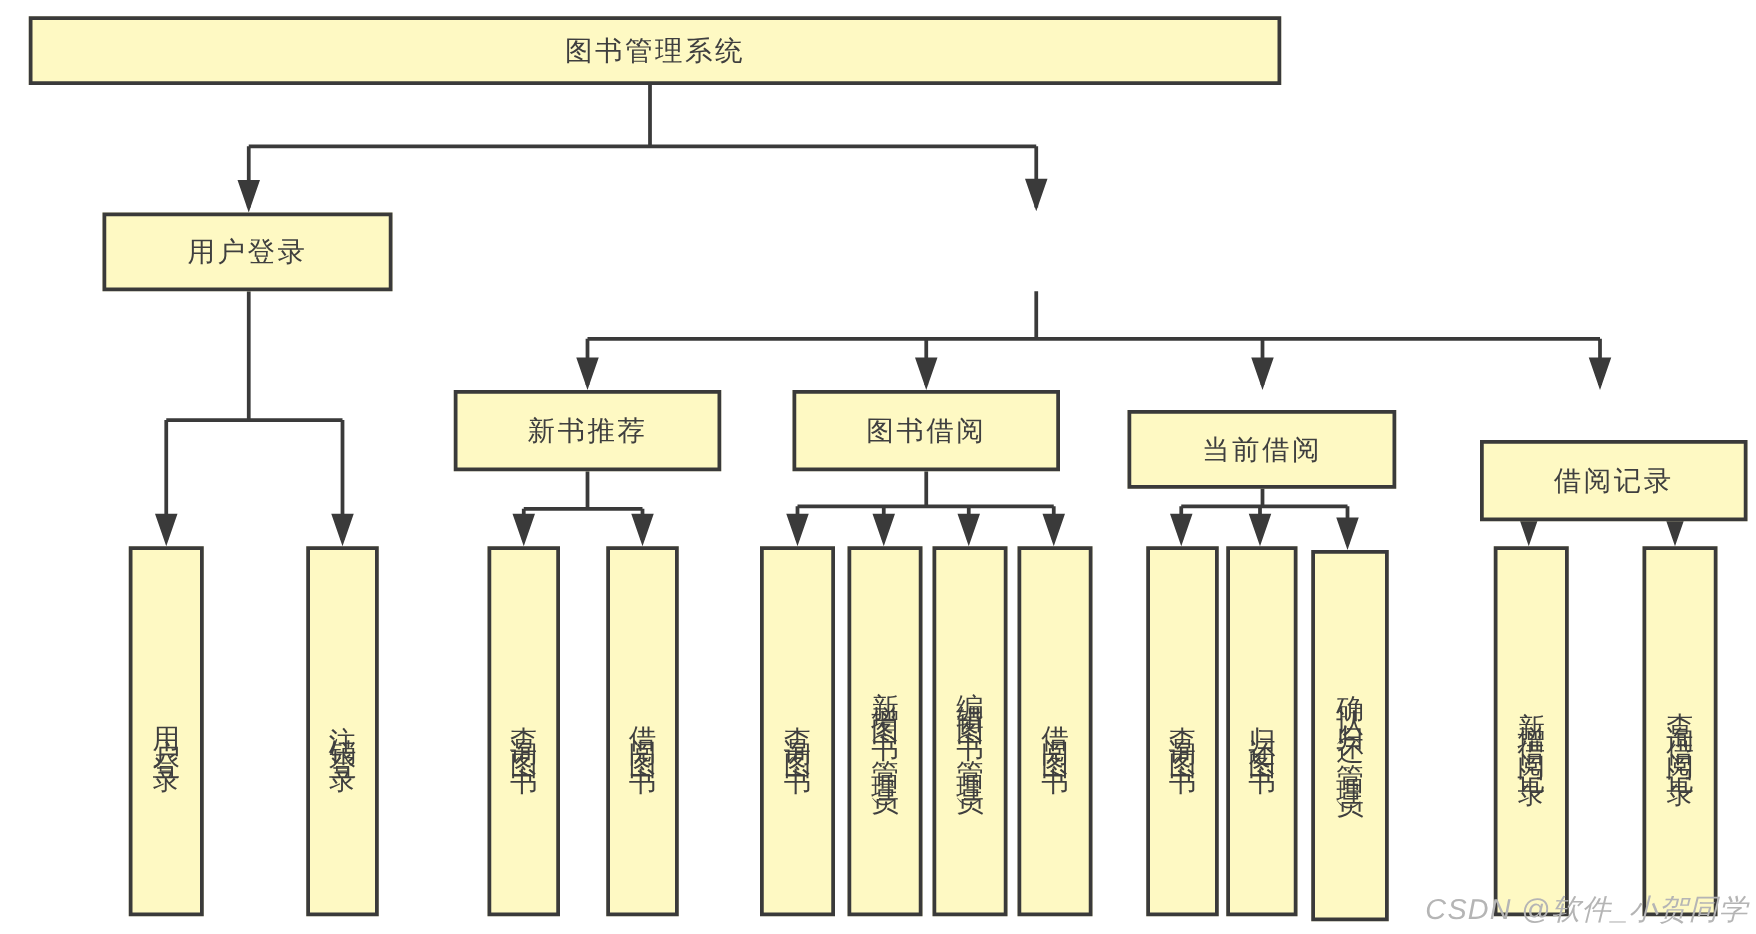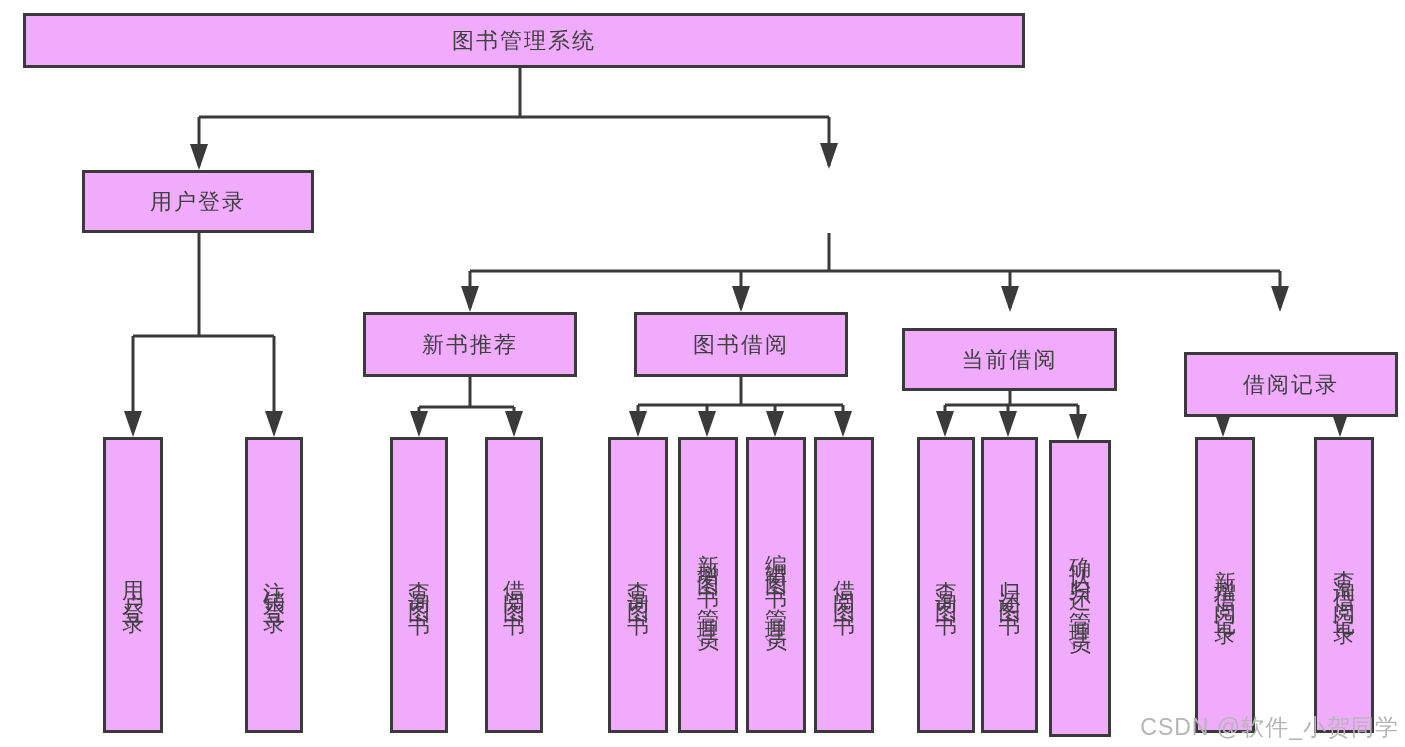--- a/index.html
+++ b/index.html
@@ -14,21 +14,21 @@
   }
   #connectors {
     position: absolute;
     left: 0; top: 0;
     width: 1405px; height: 747px;
   }
   .node {
     position: absolute;
     box-sizing: border-box;
     border: 3px solid #3a3a3a;
-    background: #f0abfc;
+    background: #fef9c3;
     display: flex;
     align-items: center;
     justify-content: center;
     font-size: 22px;
     letter-spacing: 2px;
     color: #3f3f3f;
     white-space: nowrap;
   }
   .leaf {
     writing-mode: vertical-rl;
@@ -38,20 +38,21 @@
     white-space: normal;
   }
   .watermark {
     position: absolute;
     right: 6px;
     bottom: 4px;
     font-size: 23px;
     letter-spacing: 1px;
     color: #b5b5b5;
     z-index: 10;
+    font-style: italic;
   }
 </style>
 </head>
 <body>
 
 <div id="canvas">
 
   <svg id="connectors" viewBox="0 0 1405 747" xmlns="http://www.w3.org/2000/svg">
     <g stroke="#3a3a3a" stroke-width="3" fill="none">
       <path d="M520 68 V117 M199 117 H829 M199 117 V166 M829 117 V166"></path>

